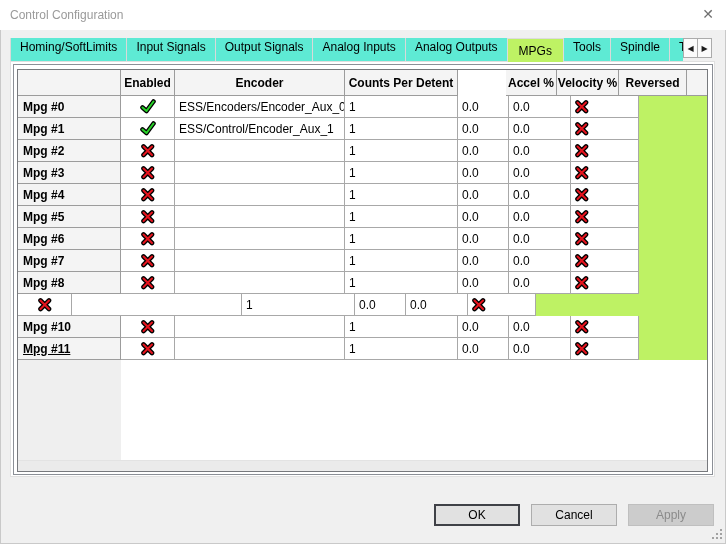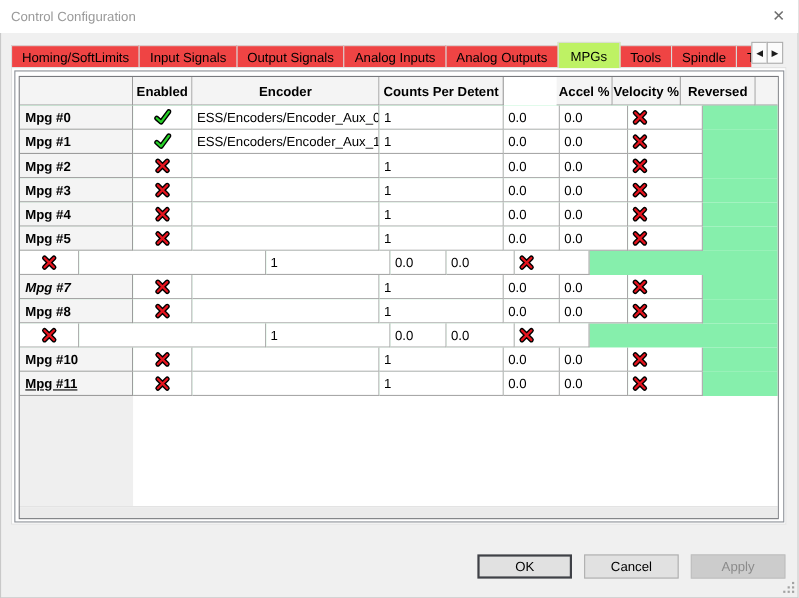--- a/index.html
+++ b/index.html
@@ -11,22 +11,22 @@
   
   .titlebar{position:absolute;left:0;top:0;width:726px;height:30px;background:#ffffff;}
   .title-text{position:absolute;left:10px;top:0;height:30px;line-height:30px;
     font-size:12px;color:#9a9a9a;}
   .close-btn{position:absolute;right:8px;top:4px;width:20px;height:20px;
     display:flex;align-items:center;justify-content:center;
     color:#6f6f6f;font-size:14px;}
   
   .tabbar{position:absolute;left:10px;top:38px;width:673px;height:24px;
     display:flex;align-items:flex-end;overflow:hidden;white-space:nowrap;}
-  .tab{box-sizing:border-box;height:21px;padding:0 9px;display:flex;align-items:center;
-    background:#ef4444;border:1px solid #d9d9d9;font-size:12px;color:#000;flex:none;}
+  .tab{box-sizing:border-box;height:31px;padding:0 9px;display:flex;align-items:center;
+    background:#5eead4;border:1px solid #d9d9d9;font-size:12px;color:#000;flex:none;}
   .tab + .tab{margin-left:-1px;}
   .tab.selected{height:24px;background:#bef264;border:1px solid #dcdcdc;border-bottom:none;
     padding:0 11px;position:relative;z-index:3;}
   .tab-scroll{position:absolute;top:38px;width:15px;height:20px;box-sizing:border-box;
     background:#fbfbfb;border:1px solid #ababab;display:flex;align-items:center;
     justify-content:center;font-size:8px;color:#1c1c1c;z-index:4;}
   #tabScrollLeft{left:683px;}
   #tabScrollRight{left:697px;}
   
   .tabpage{position:absolute;left:10px;top:61px;width:705px;height:416px;
@@ -36,21 +36,21 @@
   
   .grid{position:absolute;left:17px;top:69px;width:691px;height:403px;box-sizing:border-box;
     border:1px solid #77797d;background:#ffffff;display:flex;flex-direction:column;
     overflow:hidden;z-index:3;}
   .g-header{display:flex;height:26px;flex:none;}
   .hcell{box-sizing:border-box;height:26px;background:#f4f4f4;
     border-right:1px solid #9c9c9c;border-bottom:1px solid #9c9c9c;
     font-weight:bold;font-size:12px;color:#000;
     display:flex;align-items:center;justify-content:center;overflow:hidden;}
   .hcell.filler{flex:1;border-right:none;justify-content:flex-start;}
-  .g-row{display:flex;height:22px;flex:none;background:#86efac;}
+  .g-row{display:flex;height:22px;flex:none;background:#bef264;}
   .rowheader{box-sizing:border-box;background:#f4f4f4;
     border-right:1px solid #9c9c9c;border-bottom:1px solid #9c9c9c;
     font-weight:bold;font-size:12px;display:flex;align-items:center;
     padding-left:5px;overflow:hidden;}
   .cell{box-sizing:border-box;background:#ffffff;
     border-right:1px solid #a8a8a8;border-bottom:1px solid #a8a8a8;
     font-size:12px;color:#000;display:flex;align-items:center;
     padding-left:4px;overflow:hidden;}
   .cell.icon-center{justify-content:center;padding-left:0;}
   .cell.icon-left{padding-left:3px;}
@@ -129,21 +129,21 @@
           </div>
         </div>
         <div class="g-row">
           <div class="rowheader" style="width: 103px;">Mpg #1</div>
           <div class="cell icon-center" style="width: 54px;">
             <svg width="16" height="15" viewBox="0 0 16 15">
               <path d="M2.5 8.5 L6.5 12 L13.5 2.5" fill="none" stroke="#000000" stroke-width="4.6" stroke-linecap="round" stroke-linejoin="round"></path>
               <path d="M2.5 8.5 L6.5 12 L13.5 2.5" fill="none" stroke="#28d228" stroke-width="2.1" stroke-linecap="round" stroke-linejoin="round"></path>
             </svg>
           </div>
-          <div class="cell" style="width: 170px;">ESS/Encoders/Encoder_Aux_1</div>
+          <div class="cell" style="width: 170px;">ESS/Control/Encoder_Aux_1</div>
           <div class="cell" style="width: 113px;">1</div>
           <div class="cell" style="width: 51px;">0.0</div>
           <div class="cell" style="width: 62px;">0.0</div>
           <div class="cell icon-left" style="width: 68px;">
             <svg width="16" height="15" viewBox="0 0 16 15">
               <path d="M3.5 3.5 L12 12 M12 3.5 L3.5 12" fill="none" stroke="#000000" stroke-width="4.6" stroke-linecap="round" stroke-linejoin="round"></path>
               <path d="M3.5 3.5 L12 12 M12 3.5 L3.5 12" fill="none" stroke="#e6141e" stroke-width="2.1" stroke-linecap="round" stroke-linejoin="round"></path>
             </svg>
           </div>
         </div>
@@ -217,39 +217,40 @@
           <div class="cell" style="width: 51px;">0.0</div>
           <div class="cell" style="width: 62px;">0.0</div>
           <div class="cell icon-left" style="width: 68px;">
             <svg width="16" height="15" viewBox="0 0 16 15">
               <path d="M3.5 3.5 L12 12 M12 3.5 L3.5 12" fill="none" stroke="#000000" stroke-width="4.6" stroke-linecap="round" stroke-linejoin="round"></path>
               <path d="M3.5 3.5 L12 12 M12 3.5 L3.5 12" fill="none" stroke="#e6141e" stroke-width="2.1" stroke-linecap="round" stroke-linejoin="round"></path>
             </svg>
           </div>
         </div>
         <div class="g-row">
-          <div class="cell icon-center" style="width: 54px;">
-            <svg width="16" height="15" viewBox="0 0 16 15">
-              <path d="M3.5 3.5 L12 12 M12 3.5 L3.5 12" fill="none" stroke="#000000" stroke-width="4.6" stroke-linecap="round" stroke-linejoin="round"></path>
-              <path d="M3.5 3.5 L12 12 M12 3.5 L3.5 12" fill="none" stroke="#e6141e" stroke-width="2.1" stroke-linecap="round" stroke-linejoin="round"></path>
-            </svg>
-          </div>
-          <div class="cell" style="width: 170px;"></div>
-          <div class="cell" style="width: 113px;">1</div>
-          <div class="cell" style="width: 51px;">0.0</div>
-          <div class="cell" style="width: 62px;">0.0</div>
-          <div class="cell icon-left" style="width: 68px;">
-            <svg width="16" height="15" viewBox="0 0 16 15">
-              <path d="M3.5 3.5 L12 12 M12 3.5 L3.5 12" fill="none" stroke="#000000" stroke-width="4.6" stroke-linecap="round" stroke-linejoin="round"></path>
-              <path d="M3.5 3.5 L12 12 M12 3.5 L3.5 12" fill="none" stroke="#e6141e" stroke-width="2.1" stroke-linecap="round" stroke-linejoin="round"></path>
-            </svg>
-          </div>
-        </div>
-        <div class="g-row">
-          <div class="rowheader" style="width: 103px; font-style: italic;">Mpg #7</div>
+          <div class="rowheader" style="width: 103px;">Mpg #6</div>
+          <div class="cell icon-center" style="width: 54px;">
+            <svg width="16" height="15" viewBox="0 0 16 15">
+              <path d="M3.5 3.5 L12 12 M12 3.5 L3.5 12" fill="none" stroke="#000000" stroke-width="4.6" stroke-linecap="round" stroke-linejoin="round"></path>
+              <path d="M3.5 3.5 L12 12 M12 3.5 L3.5 12" fill="none" stroke="#e6141e" stroke-width="2.1" stroke-linecap="round" stroke-linejoin="round"></path>
+            </svg>
+          </div>
+          <div class="cell" style="width: 170px;"></div>
+          <div class="cell" style="width: 113px;">1</div>
+          <div class="cell" style="width: 51px;">0.0</div>
+          <div class="cell" style="width: 62px;">0.0</div>
+          <div class="cell icon-left" style="width: 68px;">
+            <svg width="16" height="15" viewBox="0 0 16 15">
+              <path d="M3.5 3.5 L12 12 M12 3.5 L3.5 12" fill="none" stroke="#000000" stroke-width="4.6" stroke-linecap="round" stroke-linejoin="round"></path>
+              <path d="M3.5 3.5 L12 12 M12 3.5 L3.5 12" fill="none" stroke="#e6141e" stroke-width="2.1" stroke-linecap="round" stroke-linejoin="round"></path>
+            </svg>
+          </div>
+        </div>
+        <div class="g-row">
+          <div class="rowheader" style="width: 103px;">Mpg #7</div>
           <div class="cell icon-center" style="width: 54px;">
             <svg width="16" height="15" viewBox="0 0 16 15">
               <path d="M3.5 3.5 L12 12 M12 3.5 L3.5 12" fill="none" stroke="#000000" stroke-width="4.6" stroke-linecap="round" stroke-linejoin="round"></path>
               <path d="M3.5 3.5 L12 12 M12 3.5 L3.5 12" fill="none" stroke="#e6141e" stroke-width="2.1" stroke-linecap="round" stroke-linejoin="round"></path>
             </svg>
           </div>
           <div class="cell" style="width: 170px;"></div>
           <div class="cell" style="width: 113px;">1</div>
           <div class="cell" style="width: 51px;">0.0</div>
           <div class="cell" style="width: 62px;">0.0</div>

